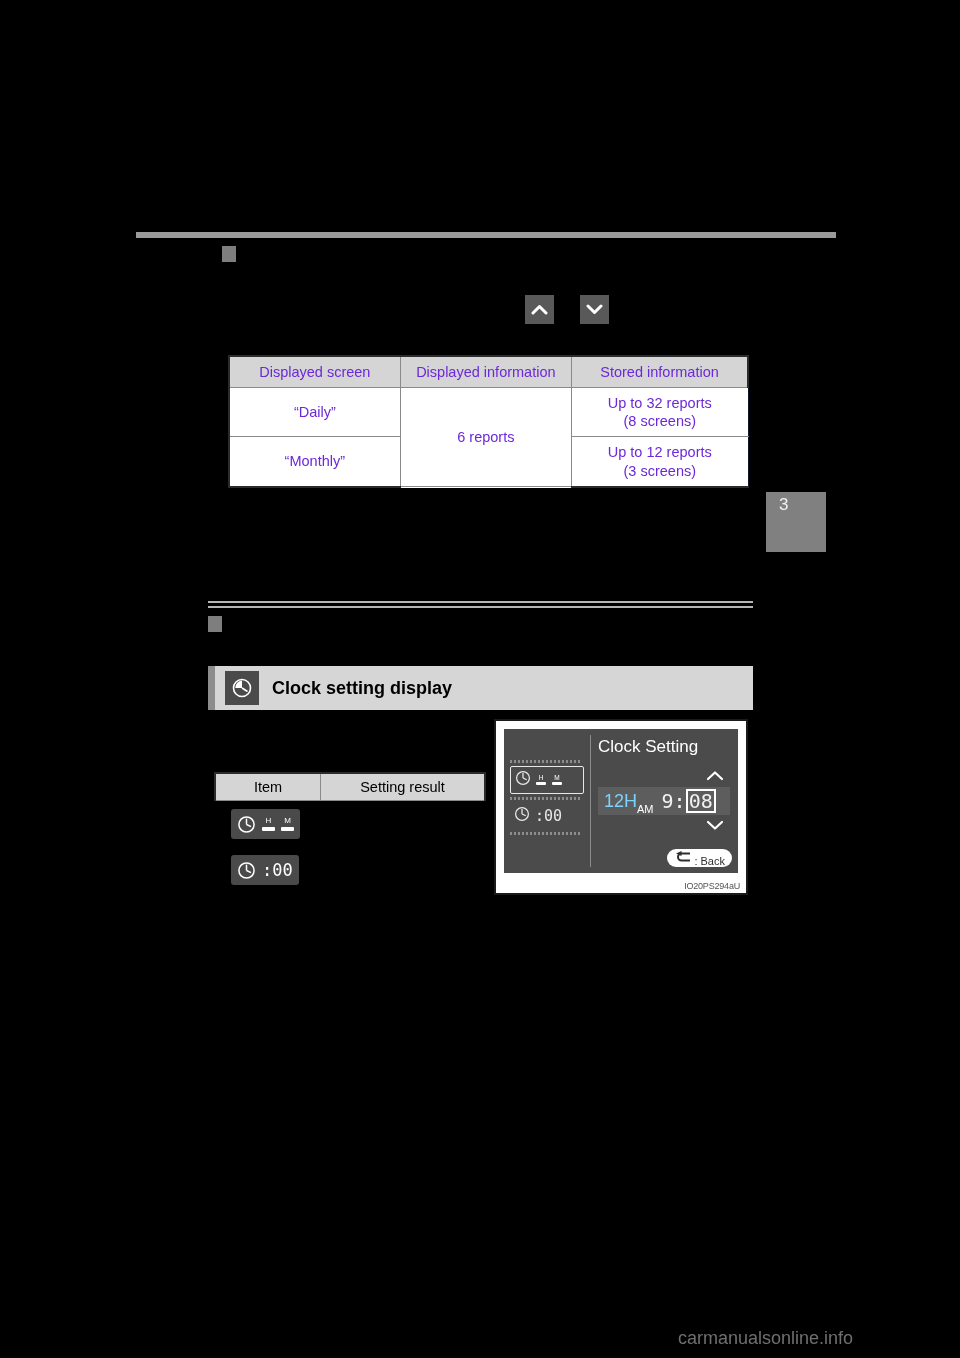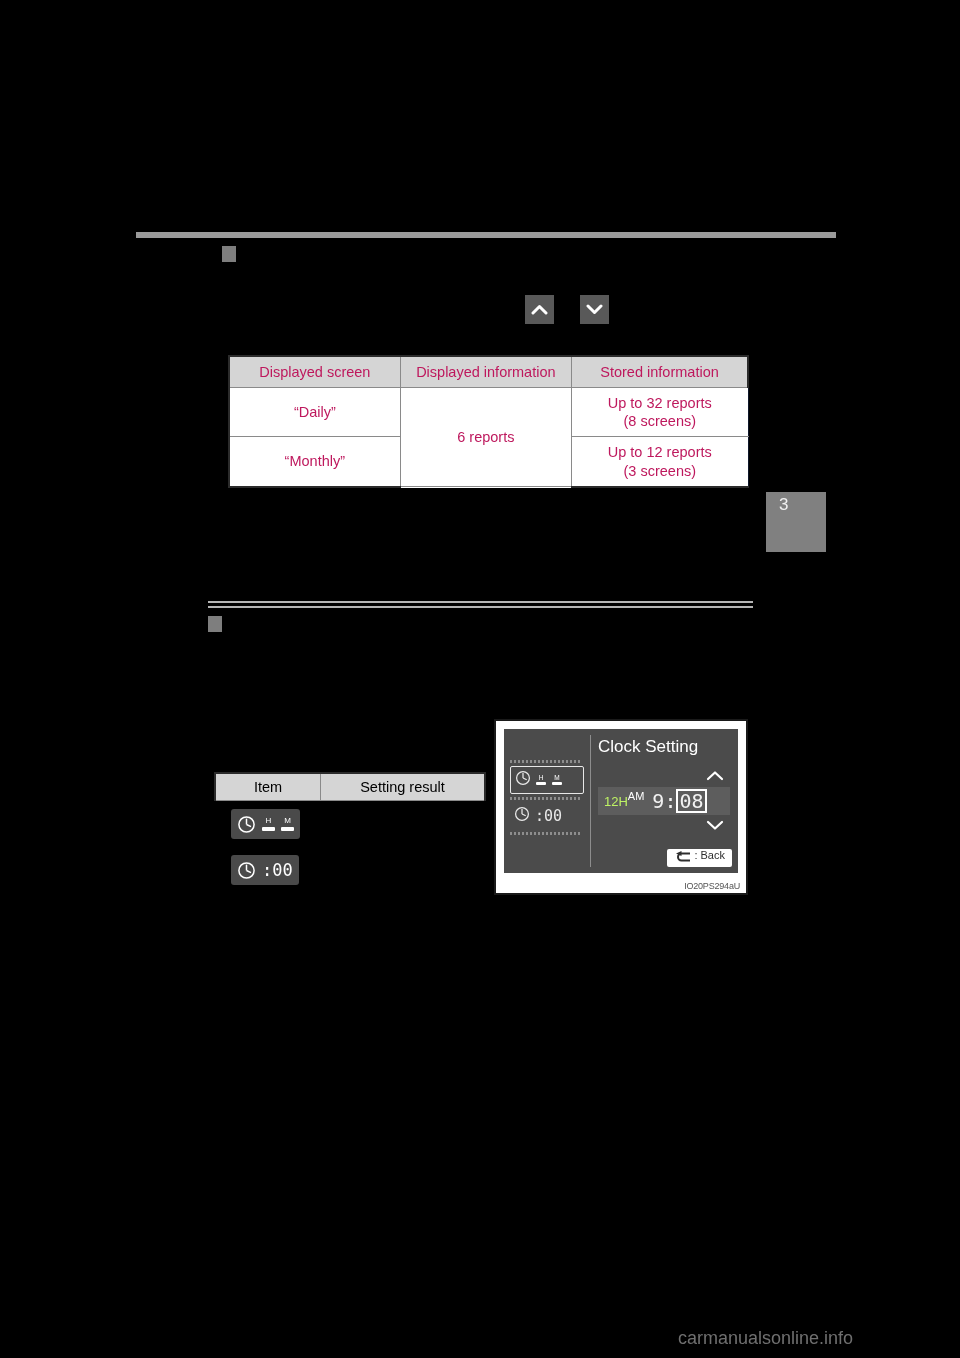--- a/index.html
+++ b/index.html
@@ -65,21 +65,21 @@
   .chev-btn svg { display: block; }
 
   
   .data-table {
     position: absolute;
     left: 228px;
     top: 355px;
     width: 521px;
     border-collapse: collapse;
     background: #ffffff;
-    color: #be185d;
+    color: #6d28d9;
     font-size: 14.5px;
   }
   .data-table th,
   .data-table td {
     border: 1px solid #8a8a8a;
     text-align: center;
     font-weight: normal;
     padding: 6px 4px;
     line-height: 1.25;
   }
@@ -314,28 +314,28 @@
     left: 94px;
     top: 58px;
     width: 132px;
     height: 28px;
     background: #5d5d5d;
     display: flex;
     align-items: center;
   }
   .time-bar .h12 {
     margin-left: 6px;
-    font-size: 13px;
-    color: #bef264;
+    font-size: 18px;
+    color: #7dd3fc;
   }
   .time-bar .ampm {
     font-size: 11px;
     color: #ffffff;
     align-self: flex-start;
-    margin-top: 3px;
+    margin-top: 16px;
   }
   .time-bar .clock-digits {
     margin-left: 8px;
     font-family: "DejaVu Sans Mono", monospace;
     font-size: 20px;
     color: #f2f2f2;
     letter-spacing: 0px;
     line-height: 1;
     display: flex;
     align-items: center;
@@ -351,24 +351,24 @@
     color: #ffffff;
   }
   .arrow-up { top: 38px; }
   .arrow-down { top: 88px; }
 
   .back-btn {
     position: absolute;
     right: 6px;
     bottom: 6px;
     background: #ffffff;
-    border-radius: 2px;
+    border-radius: 9px;
     height: 18px;
     display: flex;
-    align-items: flex-start;
+    align-items: flex-end;
     padding: 0 7px;
     gap: 3px;
   }
   .back-btn .lbl {
     font-size: 11px;
     color: #2e2e2e;
   }
 
   .fig-caption {
     position: absolute;
@@ -445,20 +445,31 @@
     <span class="num">3</span>
   </div>
 
   <div class="rule-double">
     <div class="bar t"></div>
     <div class="bar b"></div>
   </div>
   <div class="bullet-square bullet-2"></div>
   <div class="heading-text heading-2"></div>
 
+  <div class="title-band">
+    <div class="accent"></div>
+    <div class="band-icon">
+      <svg width="22" height="22" viewBox="0 0 22 22" aria-hidden="true">
+        <circle cx="11" cy="11" r="8.5" fill="none" stroke="#ffffff" stroke-width="1.6"></circle>
+        <path d="M11 11 L11 3.5 A7.5 7.5 0 0 0 4.2 11 Z" fill="#ffffff"></path>
+        <line x1="11" y1="11" x2="16.5" y2="14.5" stroke="#ffffff" stroke-width="1.6"></line>
+      </svg>
+    </div>
+    <div class="band-label">Clock setting display</div>
+  </div>
 
   <table class="item-table">
     <thead>
       <tr>
         <th>Item</th>
         <th>Setting result</th>
       </tr>
     </thead>
     <tbody>
       <tr>

